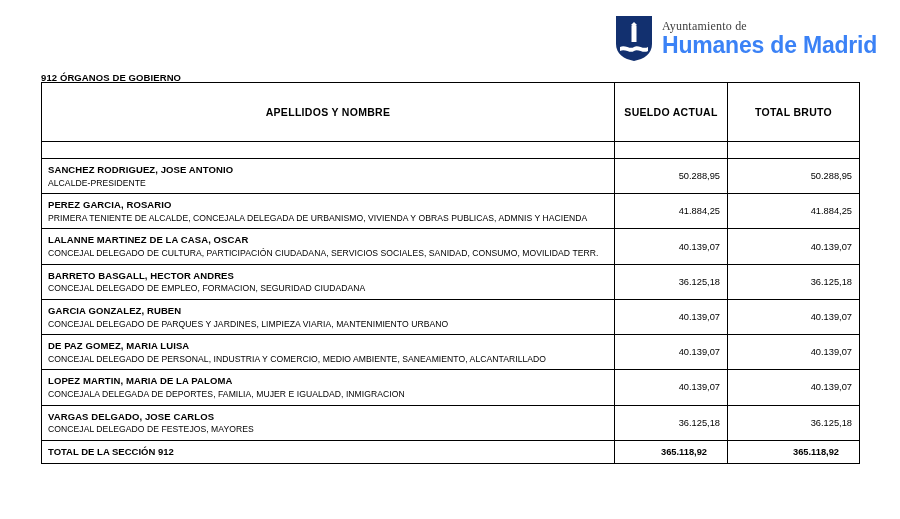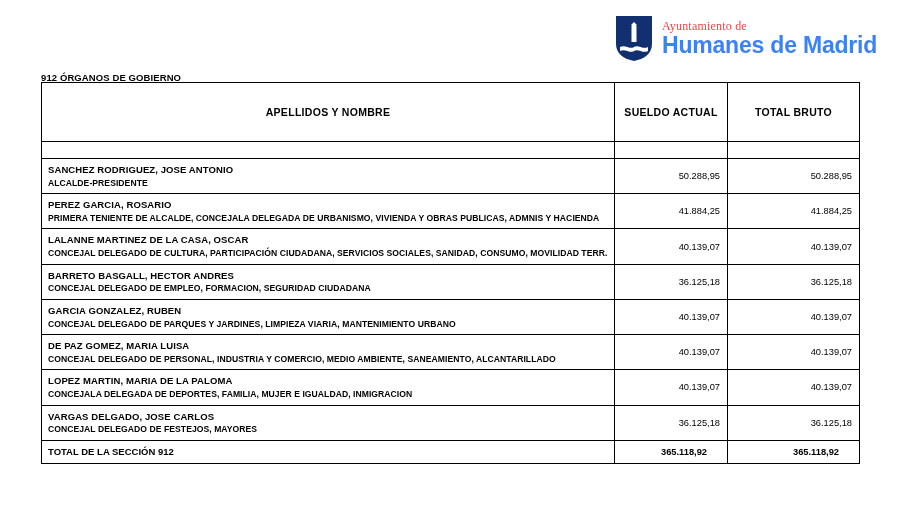--- a/index.html
+++ b/index.html
@@ -41,21 +41,21 @@
   }
   .logo-shield svg { display: block; }
   .logo-text {
     display: flex;
     flex-direction: column;
     justify-content: center;
     line-height: 1;
   }
   .logo-line1 {
     font-size: 12px;
-    color: #ef4444;
+    color: #404040;
     letter-spacing: 0.2px;
     margin-bottom: 2px;
     font-family: "Liberation Serif", serif;
   }
   .logo-line2 {
     font-size: 23px;
     font-weight: bold;
     color: #3b82f6;
     letter-spacing: -0.2px;
     font-family: "Liberation Sans", sans-serif;
@@ -112,21 +112,21 @@
   }
   .person-name {
     font-size: 9.5px;
     font-weight: bold;
     letter-spacing: 0.1px;
     display: block;
     white-space: nowrap;
   }
   .person-role {
     font-size: 8.6px;
-    font-weight: bold;
+    font-weight: normal;
     letter-spacing: 0.05px;
     display: block;
     white-space: nowrap;
   }
   .amount-cell {
     text-align: right;
     padding-right: 7px;
     font-size: 9.3px;
   }
   .total-row td {

